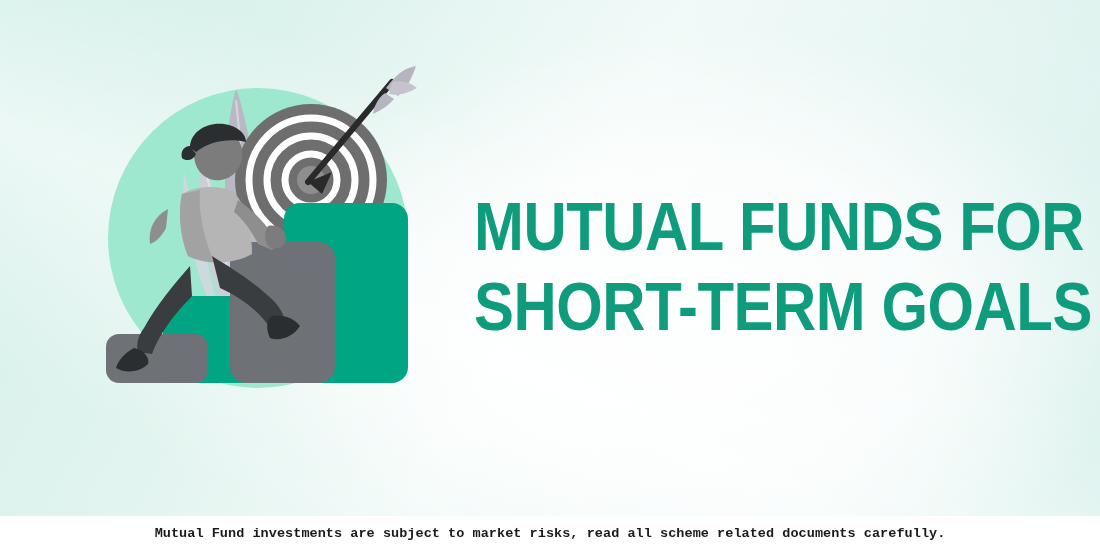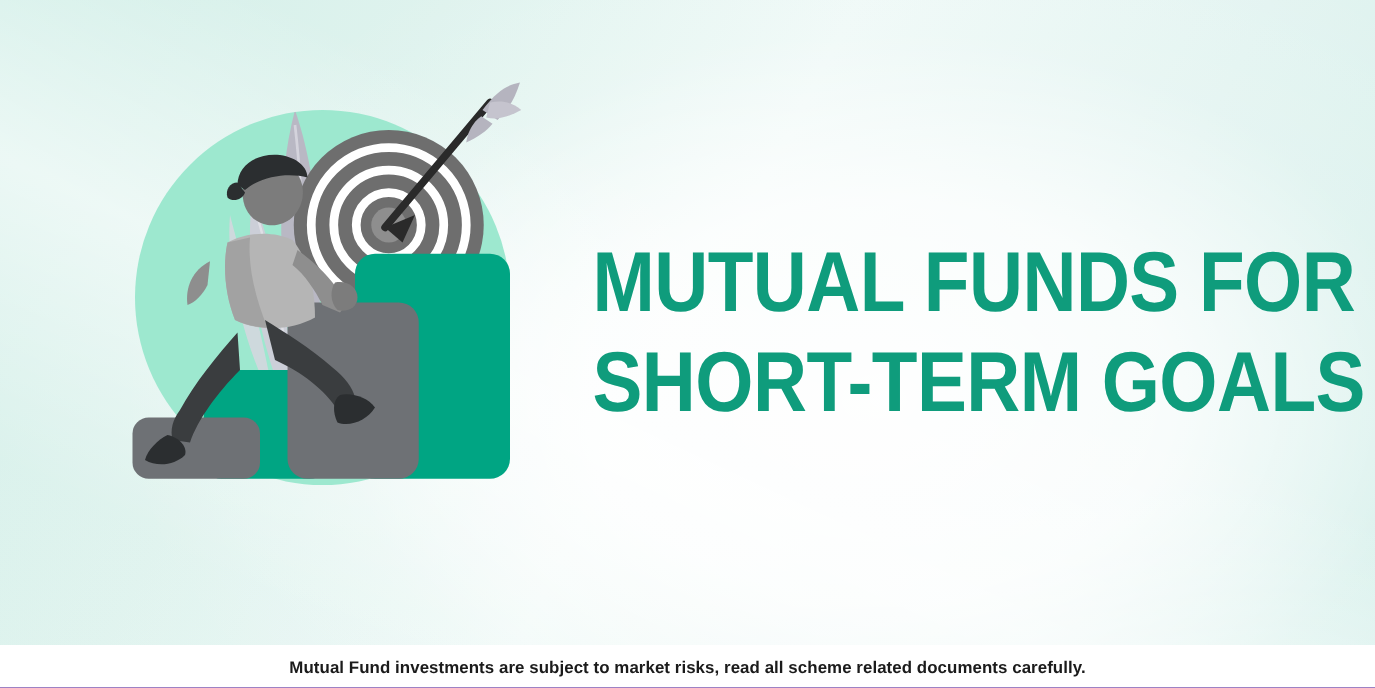--- a/index.html
+++ b/index.html
@@ -3,21 +3,21 @@
 <meta charset="utf-8">
 <style>
   html,body{margin:0;padding:0;}
   body{
     width:1100px;height:550px;overflow:hidden;
     font-family:"Liberation Sans", sans-serif;
     background:#ffffff;
   }
   #banner{
     position:relative;width:1100px;height:550px;overflow:hidden;
-    background:#4c1d95;
+    background:#fef9c3;
   }
   
   .bg-band{
     position:absolute;left:0;top:0;width:1100px;height:516px;
     background:
       radial-gradient(ellipse 620px 420px at 64% 62%, rgba(255,255,255,0.96) 0%, rgba(255,255,255,0.78) 38%, rgba(255,255,255,0.12) 70%, rgba(255,255,255,0) 100%),
       linear-gradient(118deg,#d2efe8 0%, #dff3ee 26%, #eff9f7 50%, #e3f4f1 74%, #d6f0eb 100%);
   }
   .bg-sheen{
     position:absolute;left:0;top:0;width:1100px;height:516px;
@@ -41,21 +41,21 @@
     white-space:nowrap;
   }
   .headline .l2{display:block;}
   
   .disclaimer-bar{
     position:absolute;left:0;top:516px;width:1100px;height:34px;
     background:#ffffff;
     display:flex;align-items:center;justify-content:center;
   }
   .disclaimer-text{
-    font-family:Liberation Sans, sans-serif;
+    font-family:Liberation Mono, monospace;
     font-weight:700;
     font-size:13.5px;
     color:#1b1b1b;
     letter-spacing:0.05px;
     white-space:nowrap;
   }
 </style>
 </head>
 <body>
 

